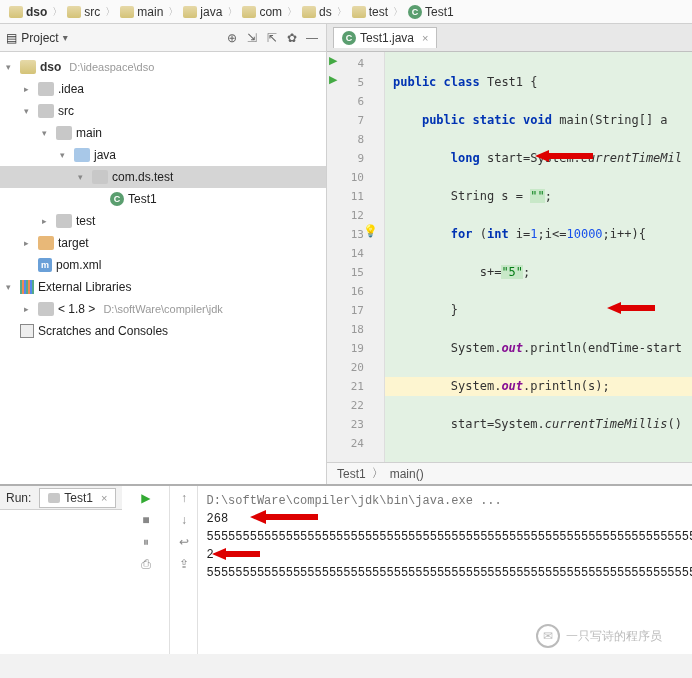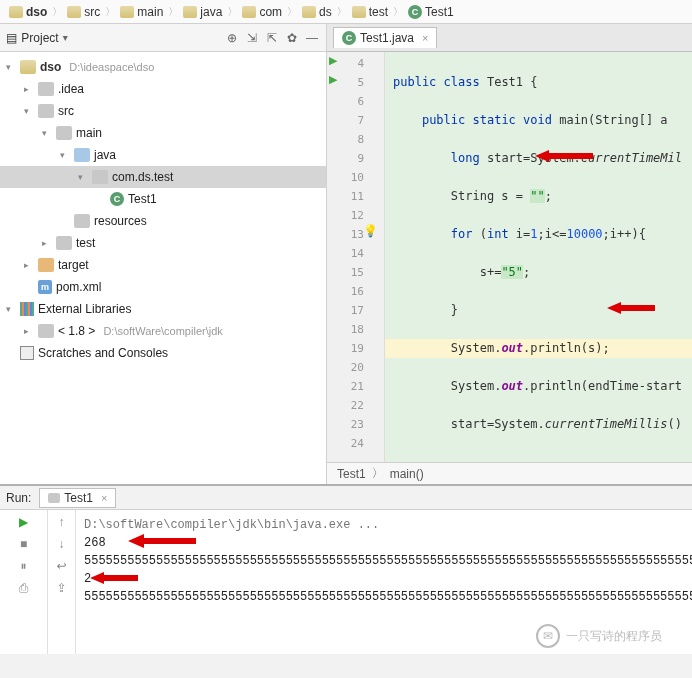--- a/index.html
+++ b/index.html
@@ -35,30 +35,30 @@
 .editor-tab { display: flex; align-items: center; gap: 4px; background: #fff; border: 1px solid #c0c0c0; border-bottom: none; padding: 3px 8px; font-size: 12px; }
 .close-x { color: #999; font-size: 11px; cursor: pointer; margin-left: 4px; }
 .editor-body { flex: 1; display: flex; overflow: hidden; }
 .gutter { width: 58px; background: #f0f0f0; border-right: 1px solid #ddd; text-align: right; padding-top: 2px; position: relative; }
 .gutter .ln { height: 19px; line-height: 19px; padding-right: 20px; color: #999; font-size: 11px; font-family: Consolas, monospace; }
 .gutter .run-arrow { position: absolute; left: 2px; color: #4a4; font-size: 11px; }
 .gutter .bulb { position: absolute; left: 36px; color: #d9a400; font-size: 12px; }
 .code-area { flex: 1; background: #e3f1e3; font-family: Consolas, monospace; font-size: 12px; line-height: 19px; padding-top: 2px; overflow: hidden; position: relative; white-space: pre; }
 .code-line { height: 19px; padding-left: 8px; }
 .code-line.hl { background: #fdf5d0; }
-.kw { color: #0033b3; font-weight: normal; }
+.kw { color: #0033b3; font-weight: bold; }
 .fn { color: #333; font-style: italic; }
 .str { color: #067d17; background: #c8e8c8; }
 .num { color: #1750eb; }
 .obj { color: #871094; font-style: italic; font-weight: bold; }
 .ident { color: #333; }
 .red-arrow { position: absolute; pointer-events: none; }
 .red-arrow svg { display: block; }
 .crumb-bar { height: 22px; border-top: 1px solid #d0d0d0; display: flex; align-items: center; padding-left: 10px; gap: 6px; color: #555; font-size: 12px; background: #f7f7f7; }
-.run-panel { height: 170px; border-top: 2px solid #b0b0b0; background: #fff; display: flex; flex-direction: column; }
+.run-panel { height: 170px; border-top: 2px solid #b0b0b0; background: #fff; display: flex; flex-direction: row; }
 .run-header { height: 24px; display: flex; align-items: center; padding: 0 6px; background: #f2f2f2; border-bottom: 1px solid #d0d0d0; gap: 8px; }
 .run-tab { display: flex; align-items: center; gap: 4px; background: #fff; border: 1px solid #c0c0c0; padding: 2px 8px; }
 .run-body { flex: 1; display: flex; }
 .run-gutter { width: 48px; border-right: 1px solid #e0e0e0; display: flex; flex-direction: column; align-items: center; padding-top: 4px; gap: 6px; }
 .run-gutter .ico { width: 16px; height: 16px; display: flex; align-items: center; justify-content: center; color: #888; cursor: pointer; }
 .run-gutter .green { color: #3a3; }
 .console { flex: 1; font-family: Liberation Mono, monospace; font-size: 12px; padding: 6px 8px; line-height: 18px; overflow: hidden; position: relative; }
 .console .cmd { color: #777; }
 .console .out { color: #222; }
 .watermark { position: absolute; right: 30px; bottom: 30px; display: flex; align-items: center; gap: 6px; color: #bbb; font-size: 12px; pointer-events: none; }
@@ -154,25 +154,20 @@
         </div>
       <div class="tree-row selected" style="--indent:78px">
           <span class="tree-arrow">▾</span>
           <span class="tree-icon grey-folder"></span>
           <span class="tree-label">com.ds.test</span>
         </div>
       <div class="tree-row" style="--indent:96px">
           <span class="tree-arrow"></span>
           <span class="c-class-icon">C</span>
           <span class="tree-label">Test1</span>
-        </div>
-      <div class="tree-row" style="--indent:60px">
-          <span class="tree-arrow"></span>
-          <span class="tree-icon grey-folder"></span>
-          <span class="tree-label">resources</span>
         </div>
       <div class="tree-row" style="--indent:42px">
           <span class="tree-arrow">▸</span>
           <span class="tree-icon grey-folder"></span>
           <span class="tree-label">test</span>
         </div>
       <div class="tree-row" style="--indent:24px">
           <span class="tree-arrow">▸</span>
           <span class="tree-icon orange-folder"></span>
           <span class="tree-label">target</span>
@@ -237,22 +232,22 @@
         <div class="ln">24</div>
       </div>
       <div class="code-area">
 <div class="code-line"><span class="kw">public class</span> <span class="ident">Test1</span> {</div>
 <div class="code-line">    <span class="kw">public static void</span> <span class="ident">main</span>(String[] a</div>
 <div class="code-line">        <span class="kw">long</span> start=System.<span class="fn">currentTimeMil</span></div>
 <div class="code-line">        String s = <span class="str">""</span>;</div>
 <div class="code-line">        <span class="kw">for</span> (<span class="kw">int</span> i=<span class="num">1</span>;i&lt;=<span class="num">10000</span>;i++){</div>
 <div class="code-line">            s+=<span class="str">"5"</span>;</div>
 <div class="code-line">        }</div>
+<div class="code-line">        System.<span class="obj">out</span>.println(endTime-start</div>
 <div class="code-line hl">        System.<span class="obj">out</span>.println(s);</div>
-<div class="code-line">        System.<span class="obj">out</span>.println(endTime-start</div>
 <div class="code-line">        start=System.<span class="fn">currentTimeMillis</span>()</div>
 
 
 
 
 
 
 
 
 

